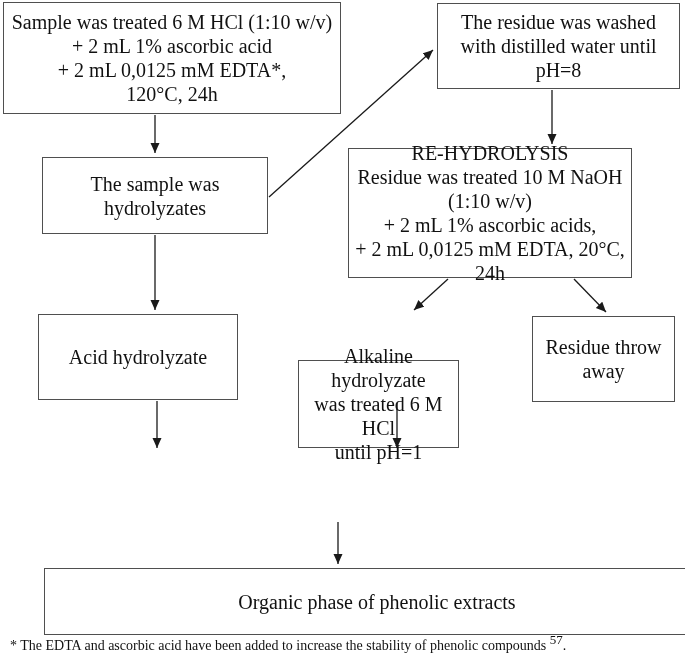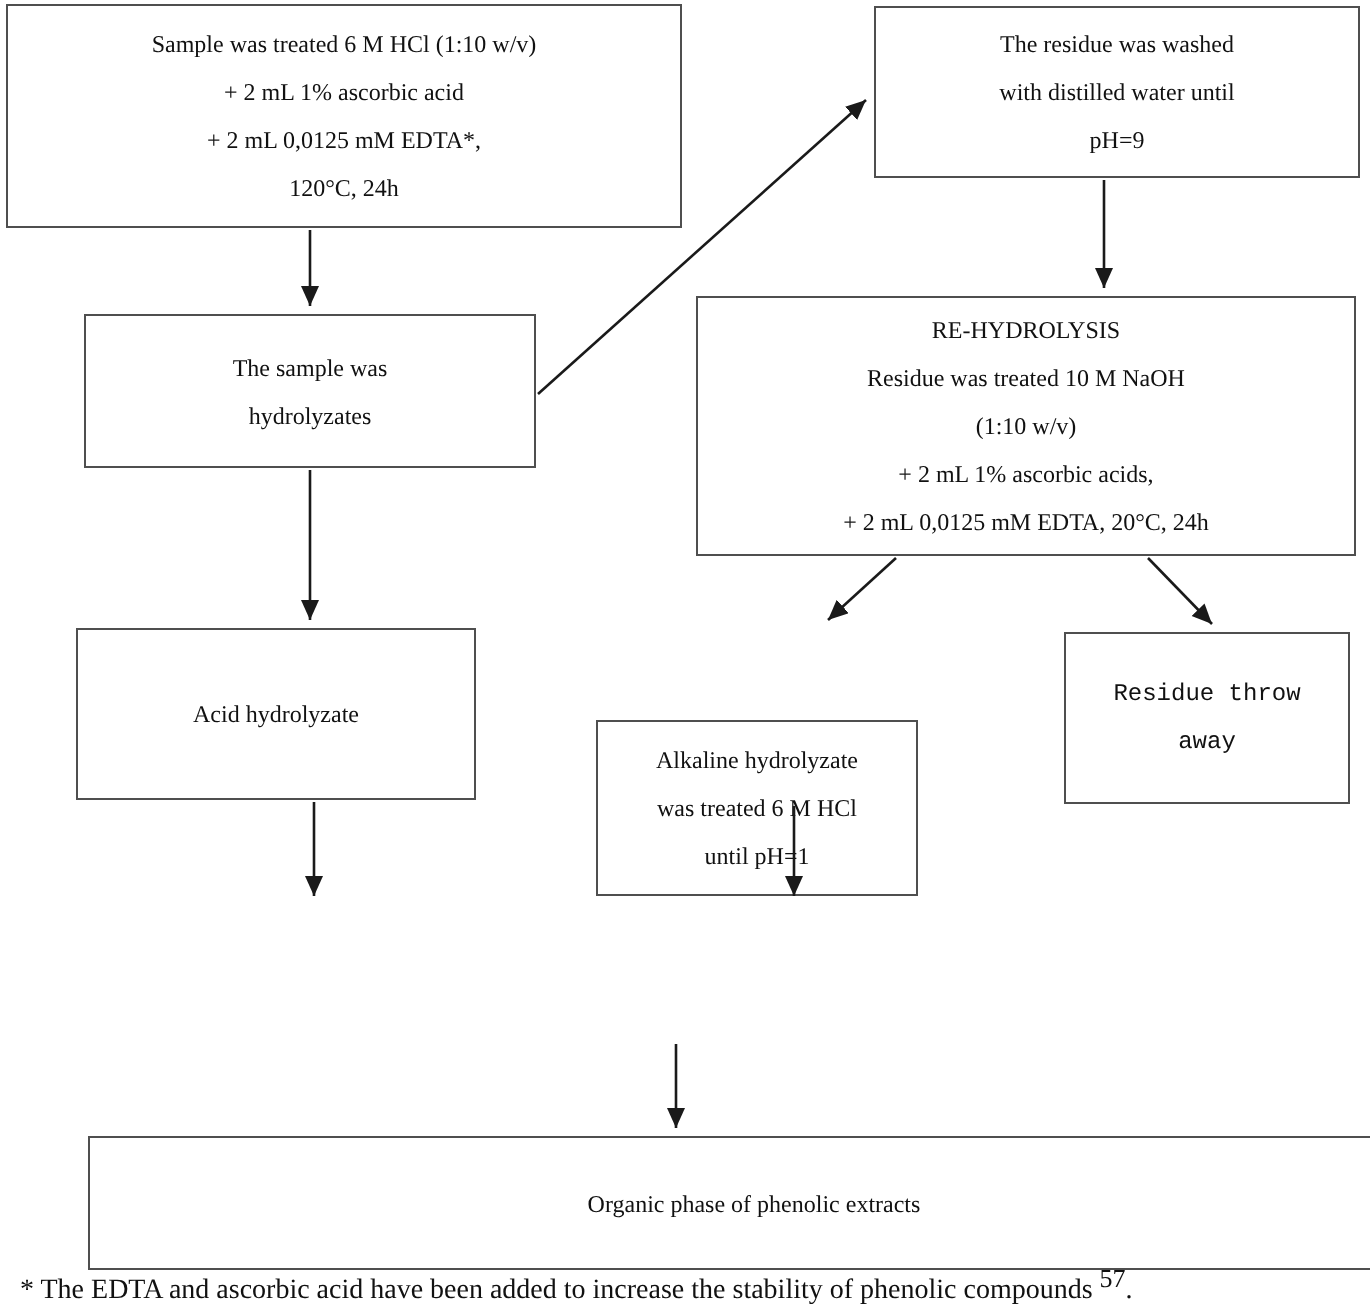--- a/index.html
+++ b/index.html
@@ -19,31 +19,31 @@
   .node {
     position: absolute;
     box-sizing: border-box;
     border: 1.5px solid #4f4f4f;
     background: #ffffff;
     display: flex;
     align-items: center;
     justify-content: center;
     text-align: center;
     white-space: pre-line;
-    font-size: 12px;
+    font-size: 20px;
     line-height: 24px;
-    padding: 2px 18px;
+    padding: 2px 6px;
   }
   #node-acid-treatment     { left: 3px;   top: 2px;   width: 338px; height: 112px; }
   #node-residue-washed     { left: 437px; top: 3px;   width: 243px; height: 86px;  }
   #node-centrifuged        { left: 42px;  top: 157px; width: 226px; height: 77px;  }
-  #node-re-hydrolysis      { left: 348px; top: 148px; width: 330px; height: 130px; }
+  #node-re-hydrolysis      { left: 348px; top: 148px; width: 284px; height: 130px; }
   #node-acid-hydrolyzate   { left: 38px;  top: 314px; width: 200px; height: 86px; text-align: center;  }
   #node-alkaline-hydrolyzate { left: 298px; top: 314px; width: 161px; height: 88px; margin-top: 46px; }
-  #node-residue-throw-away { left: 532px; top: 316px; width: 143px; height: 86px; font-family: Liberation Mono, monospace;  }
+  #node-residue-throw-away { left: 532px; top: 316px; width: 143px; height: 86px;  }
   #node-extraction         { left: 45px;  top: 452px; width: 585px; height: 69px;  }
   #node-organic-phase      { left: 44px;  top: 568px; width: 666px; height: 67px;  }
   .arrow-layer {
     position: absolute;
     left: 0; top: 0;
     width: 685px;
     height: 658px;
     pointer-events: none;
   }
   .footnote {
@@ -66,21 +66,21 @@
 
 <div class="canvas">
 
   <div class="node" id="node-acid-treatment">Sample was treated 6 M HCl (1:10 w/v)
 + 2 mL 1% ascorbic acid
 + 2 mL 0,0125 mM EDTA*,
 120°C, 24h</div>
 
   <div class="node" id="node-residue-washed">The residue was washed
 with distilled water until
-pH=9</div>
+pH=8</div>
 
   <div class="node" id="node-centrifuged">The sample was
 hydrolyzates</div>
 
   <div class="node" id="node-re-hydrolysis">RE-HYDROLYSIS
 Residue was treated 10 M NaOH
 (1:10 w/v)
 + 2 mL 1% ascorbic acids,
 + 2 mL 0,0125 mM EDTA, 20°C, 24h</div>
 

